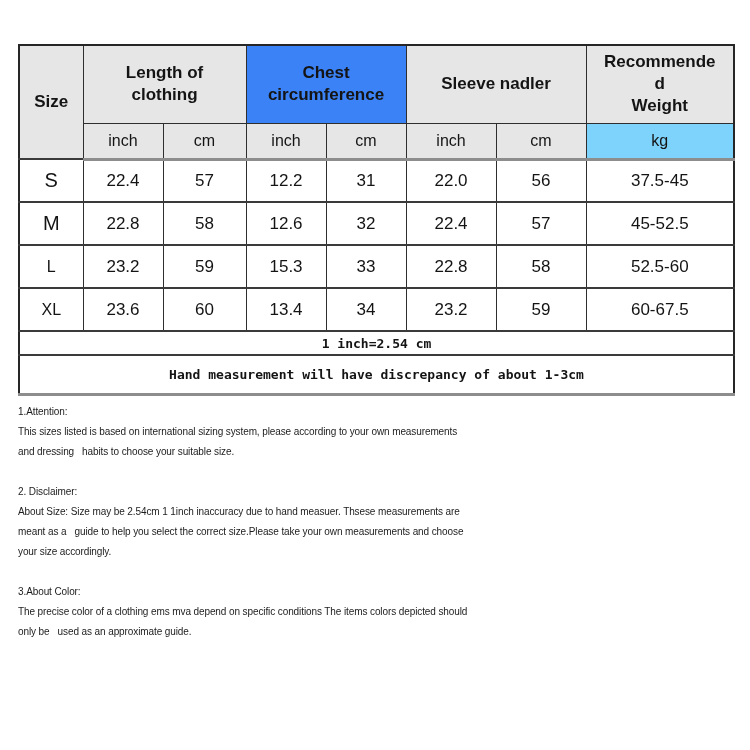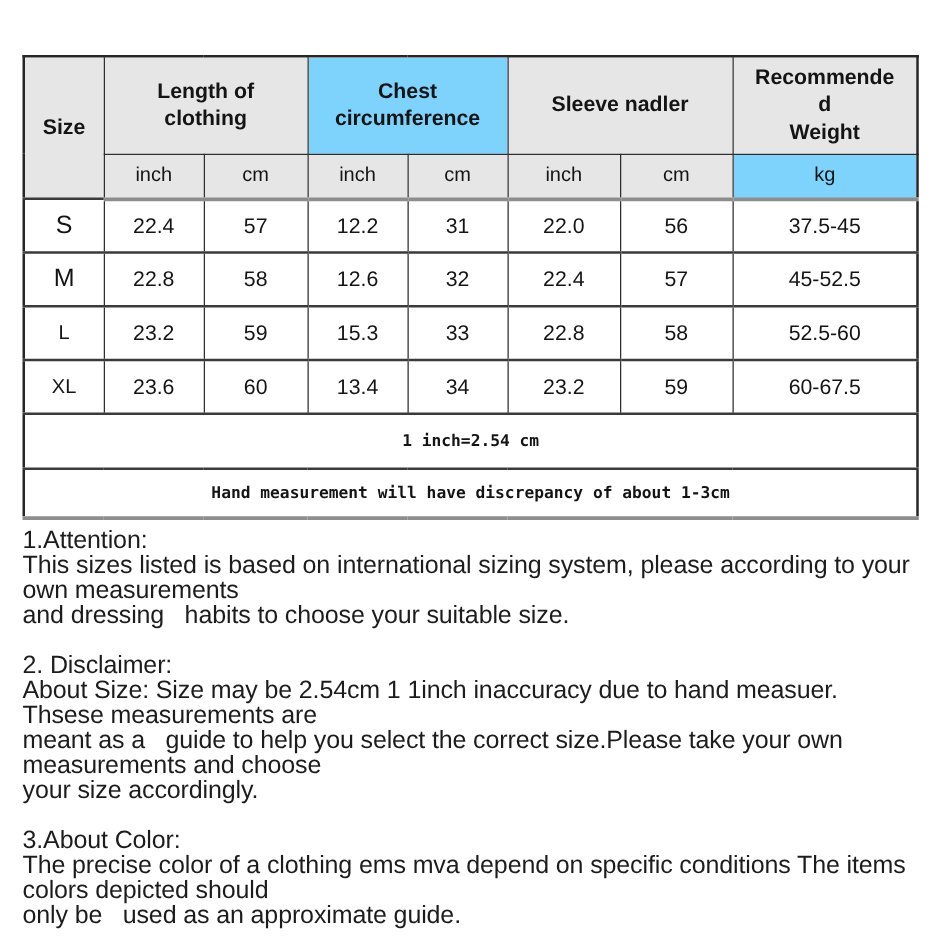--- a/index.html
+++ b/index.html
@@ -55,28 +55,28 @@
   tbody tr.data-row td { border-top: 2px solid #3a3a3a; }
   td.size-cell { font-size: 20px; }
   tbody tr.data-row:nth-child(3) td.size-cell,
   tbody tr.data-row:nth-child(4) td.size-cell { font-size: 16px; }
   tr.conv-row td, tr.hand-row td {
     font-family: "DejaVu Sans Mono", monospace;
     font-weight: bold;
     font-size: 13px;
     border-top: 2px solid #3a3a3a;
   }
-  tr.conv-row { height: 44px; }
+  tr.conv-row { height: 24px; }
   tr.hand-row { height: 39px; margin-top: 42px; }
 
   
   .notes {
     margin-top: 6px;
     width: 722px;
-    font-size: 20px;
+    font-size: 10px;
     line-height: 20px;
     letter-spacing: -0.1px;
     color: #1c1c1c;
   }
   .notes p {
     margin: 0 0 20px 0;
     white-space: pre-wrap;
   }
 </style>
 </head>
@@ -93,21 +93,21 @@
         <col style="width:80px">
         <col style="width:90px">
       <col style="width:90px">
         <col style="width:148px">
     </colgroup>
     <thead>
       <tr class="group-row">
         <th class="hdr size-head" rowspan="2" style="background: rgb(230, 230, 230);">Size</th>
         <th class="hdr" colspan="2" style="background: rgb(230, 230, 230); margin-top: 12px;">Length of
 clothing</th>
-        <th class="hdr" colspan="2" style="background: #7dd3fc;">Chest
+        <th class="hdr" colspan="2" style="background: #3b82f6;">Chest
 circumference</th>
         <th class="hdr" colspan="2" style="background: rgb(230, 230, 230);">Sleeve nadler</th>
         <th class="hdr" style="background: rgb(230, 230, 230);">Recommende
 d
 Weight</th>
       </tr>
       <tr class="unit-row">
         <th class="hdr" style="background: rgb(230, 230, 230);">inch</th>
         <th class="hdr" style="background: rgb(230, 230, 230);">cm</th>
         <th class="hdr" style="background: rgb(230, 230, 230);">inch</th>

